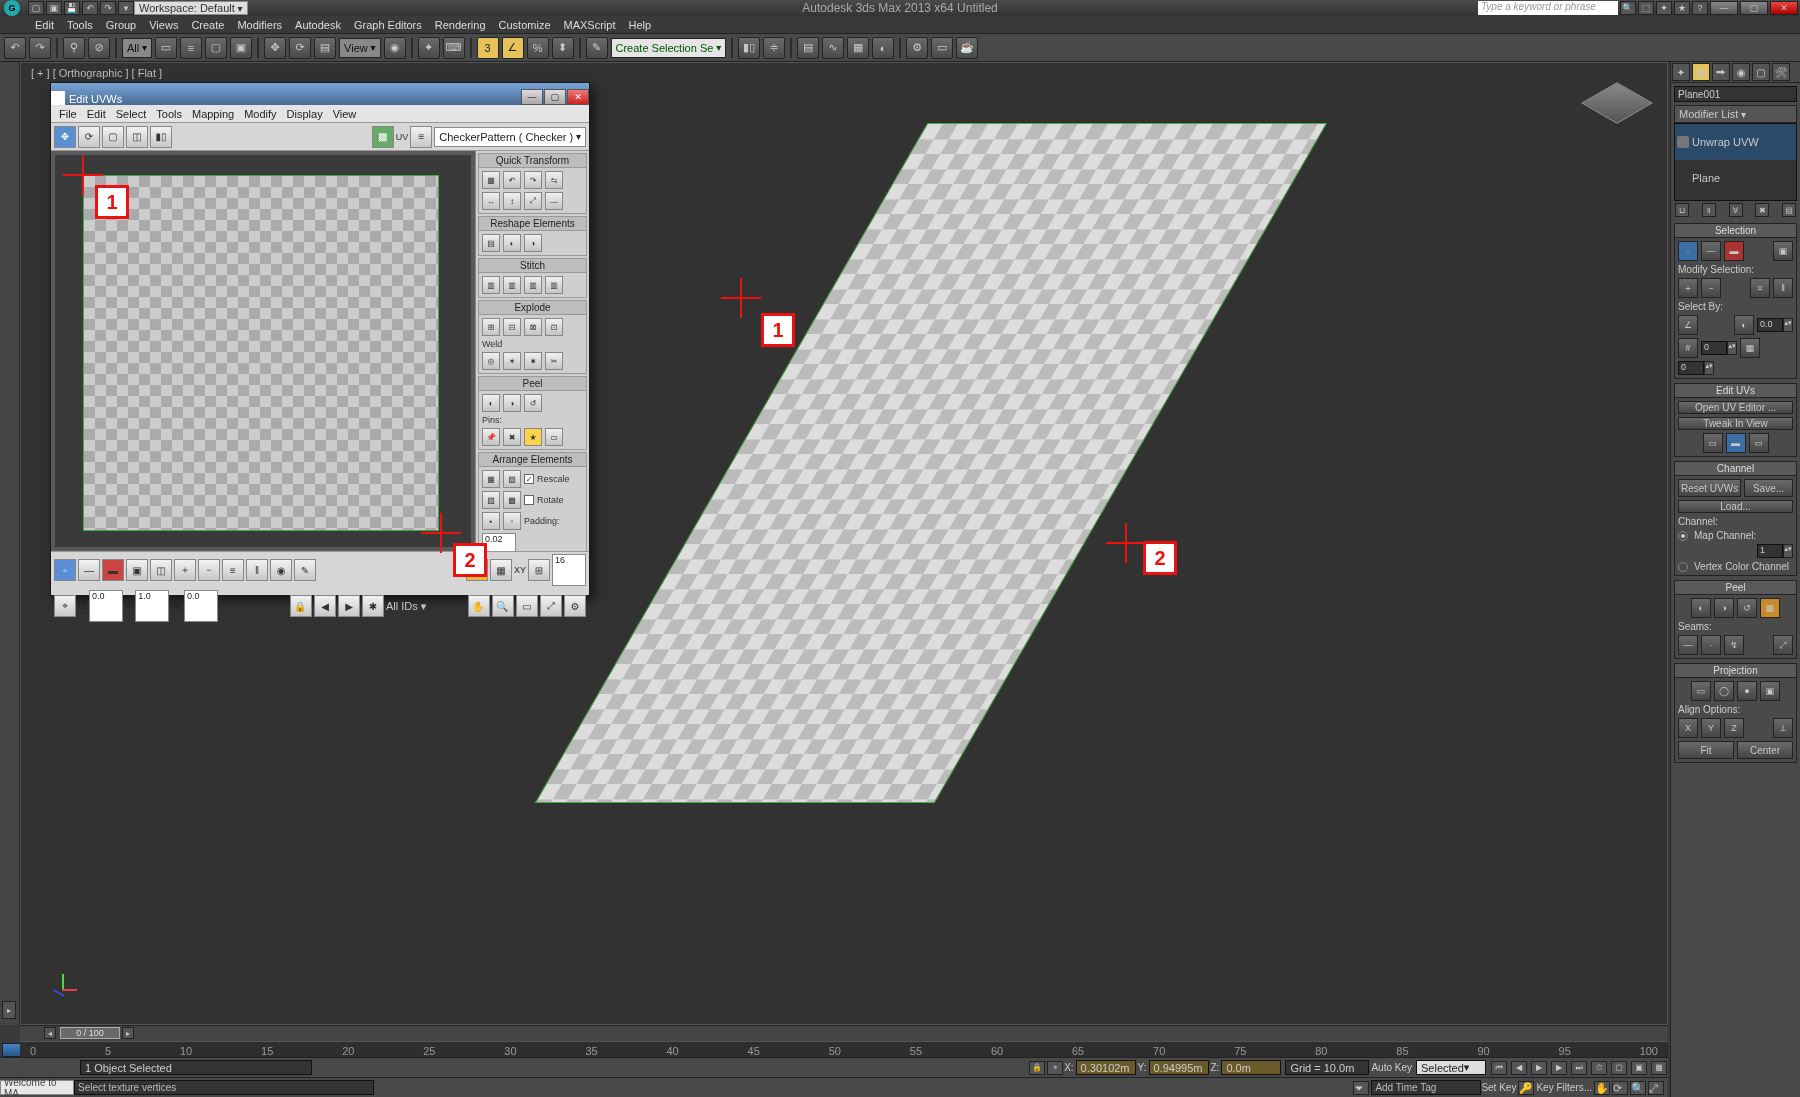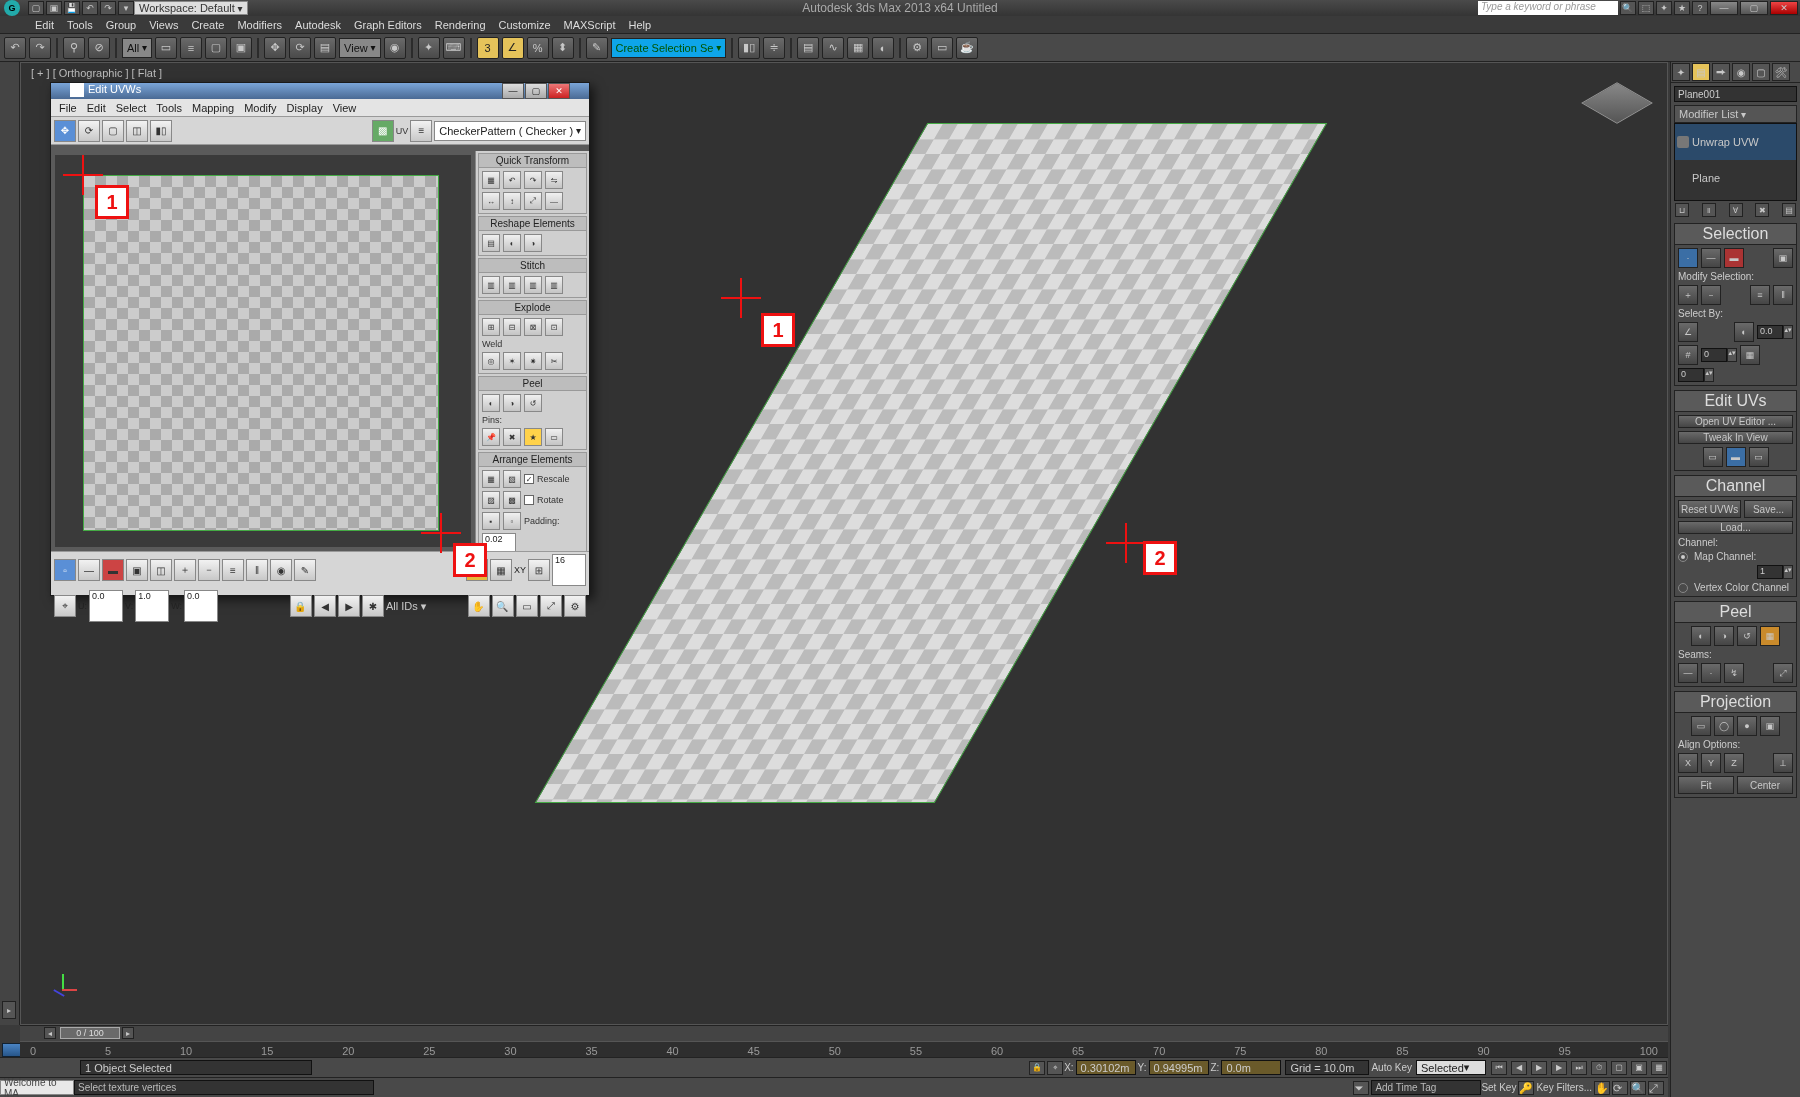--- a/index.html
+++ b/index.html
@@ -17,21 +17,21 @@
   .workspace-box { background:#ddd; color:#333; padding:0 4px; border:1px solid #888; font-size:10px; height:14px; display:flex; align-items:center;}
   
   .menubar { height:18px; background:#3a3a3a; display:flex; align-items:center; padding:0 30px; gap:3px; border-bottom:1px solid #222;}
   .menubar span { padding:0 5px; color:#ddd; cursor:pointer; font-size:11px;}
   
   .toolbar { height:28px; background:#494949; border-bottom:1px solid #222; display:flex; align-items:center; padding:0 4px; gap:3px;}
   .toolbar .sep { width:2px; height:20px; background:#2b2b2b; margin:0 2px;}
   .tool { width:22px; height:22px; background:linear-gradient(#6a6a6a,#4a4a4a); border:1px solid #222; border-radius:2px; display:flex; align-items:center; justify-content:center; font-size:11px; cursor:pointer;}
   .tool.active { background:#e5c35a; color:#222;}
   .combo { height:20px; background:#888; border:1px solid #222; padding:0 4px; display:flex; align-items:center; font-size:10px; color:#111;}
-  .combo.green { background:#0ea5e9; color:#050;}
+  .combo.green { background:#e5e5e5; color:#050;}
   
   .workarea { position:absolute; top:62px; left:20px; right:132px; bottom:72px; background:#323232; border:1px solid #555;}
   .view-label { position:absolute; top:4px; left:10px; color:#bbb; font-size:11px;}
   .viewcube { position:absolute; top:10px; right:20px; width:60px; height:60px; }
   .viewcube .cube { width:40px; height:40px; background:linear-gradient(135deg,#888,#555); transform:rotate(45deg) skew(-15deg,-15deg); margin:10px; border:1px solid #999;}
   
   .plane { position:absolute; left:710px; top:60px; width:400px; height:680px; transform:skewX(-30deg); background:
      repeating-conic-gradient(#bbb 0 25%, #ddd 0 50%) 0 0/30px 30px; border:1px solid #4a4;}
   .marker { position:absolute; width:34px; height:34px; background:#fff; border:3px solid #e11; color:#e11; font-weight:bold; font-size:20px; display:flex; align-items:center; justify-content:center; z-index:5;}
   .cross { position:absolute; width:40px; height:40px; z-index:5;}
@@ -51,21 +51,21 @@
   .cmdpanel .tabs div.active { background:#e5c35a;}
   .namebox { margin:3px; height:16px; background:#333; border:1px solid #111; padding:0 3px; color:#ccc; font-size:10px; display:flex; align-items:center;}
   .modlist-label { background:#555; padding:2px 4px; font-size:10px; border:1px solid #222; margin:2px 3px 0;}
   .modstack { margin:0 3px; background:#333; border:1px solid #111; height:78px;}
   .modstack .row { display:flex; align-items:center; padding:12px 2px; font-size:10px;}
   .modstack .row.sel { background:#2b4a6a;}
   .modstack .eye { width:12px; height:12px; background:#777; margin-right:3px; border-radius:2px;}
   .mod-tools { display:flex; justify-content:space-between; padding:2px 4px;}
   .mod-tools div { width:14px; height:14px; background:#555; border:1px solid #222; font-size:8px; display:flex; align-items:center; justify-content:center;}
   .rollout { margin:4px 3px 0; }
-  .rollout .head { background:#5a5a5a; color:#ddd; text-align:center; font-size:16px; padding:1px 0; border:1px solid #222;}
+  .rollout .head { background:#5a5a5a; color:#ddd; text-align:center; font-size:10px; padding:1px 0; border:1px solid #222;}
   .rollout .body { background:#4a4a4a; border:1px solid #222; border-top:none; padding:3px; display:flex; flex-direction:column; gap:3px;}
   .btnrow { display:flex; gap:3px; flex-wrap:wrap;}
   .sqbtn { width:20px; height:20px; background:linear-gradient(#6a6a6a,#454545); border:1px solid #222; font-size:9px; display:flex; align-items:center; justify-content:center; cursor:pointer;}
   .sqbtn.blue { background:#3b6ea5;}
   .sqbtn.red { background:#a33;}
   .sqbtn.orange { background:#c98a2b;}
   .widebtn { flex:1; height:18px; background:linear-gradient(#6a6a6a,#454545); border:1px solid #222; font-size:10px; display:flex; align-items:center; justify-content:center; cursor:pointer;}
   .lbl { font-size:10px; color:#ccc;}
   .spin { display:flex; align-items:center;}
   .spin .val { width:26px; height:14px; background:#333; border:1px solid #111; font-size:9px; color:#ccc; padding:0 2px;}
@@ -79,21 +79,21 @@
   .ruler { position:absolute; left:20px; right:132px; bottom:40px; height:16px; background:#2e2e2e; border-top:1px solid #555; display:flex; align-items:flex-end; padding:0 10px; color:#999; font-size:9px; justify-content:space-between;}
   .track-bar { position:absolute; left:0; right:132px; bottom:40px; height:16px;}
   .track-bar .mini { position:absolute; left:2px; bottom:0; width:36px; height:14px; background:linear-gradient(#4a84c4,#27568a); border:1px solid #123;}
   .statusbar { position:absolute; left:0; right:132px; bottom:20px; height:20px; background:#494949; border-top:1px solid #222; display:flex; align-items:center; font-size:10px; color:#ccc;}
   .statusbar .well { background:#333; border:1px solid #111; padding:1px 4px; margin:0 2px; height:15px; display:flex; align-items:center;}
   .statusbar .btn { width:16px; height:14px; background:#555; border:1px solid #222; margin:0 1px; font-size:8px; display:flex; align-items:center; justify-content:center;}
   .prompt { position:absolute; left:0; right:132px; bottom:0; height:20px; background:#494949; border-top:1px solid #222; display:flex; align-items:center;}
   .prompt .box { background:#e8e8e8; color:#444; border:1px solid #888; padding:1px 3px; font-size:10px; height:15px; display:flex; align-items:center;}
   
   .uvw-window { position:absolute; left:50px; top:82px; width:540px; height:514px; background:#5a5a5a; border:1px solid #1a1a1a; box-shadow:4px 4px 10px rgba(0,0,0,.6); z-index:10;}
-  .uvw-title { height:16px; background:linear-gradient(#7aa5d8,#4a6a94); display:flex; align-items:flex-start; padding:0 19px; color:#fff; font-size:11px;}
+  .uvw-title { height:22px; background:linear-gradient(#7aa5d8,#4a6a94); display:flex; align-items:flex-end; padding:0 0; color:#fff; font-size:11px;}
   .uvw-title .icon { width:14px; height:14px; background:#fff; margin-right:4px;}
   .uvw-title .winbtns { margin-left:auto; display:flex; gap:1px;}
   .uvw-title .winbtns div { width:22px; height:16px; background:linear-gradient(#ddd,#aaa); border:1px solid #555; font-size:9px; display:flex; align-items:center; justify-content:center; color:#222;}
   .uvw-title .winbtns .close { background:linear-gradient(#e77,#c22); color:#fff;}
   .uvw-menu { height:18px; background:#e4e4e4; display:flex; align-items:center; padding:0 4px; gap:2px; color:#222; font-size:11px; border-bottom:1px solid #999;}
   .uvw-menu span { padding:0 4px; cursor:pointer;}
   .uvw-toolbar { height:28px; background:#d6d6d6; display:flex; align-items:center; padding:0 3px; gap:2px; border-bottom:1px solid #999;}
   .utool { width:22px; height:22px; background:linear-gradient(#f2f2f2,#c8c8c8); border:1px solid #888; display:flex; align-items:center; justify-content:center; font-size:10px; cursor:pointer; color:#333;}
   .utool.blue { background:#5a8fd6; color:#fff;}
   .utool.check { background:#6a6; color:#fff;}

